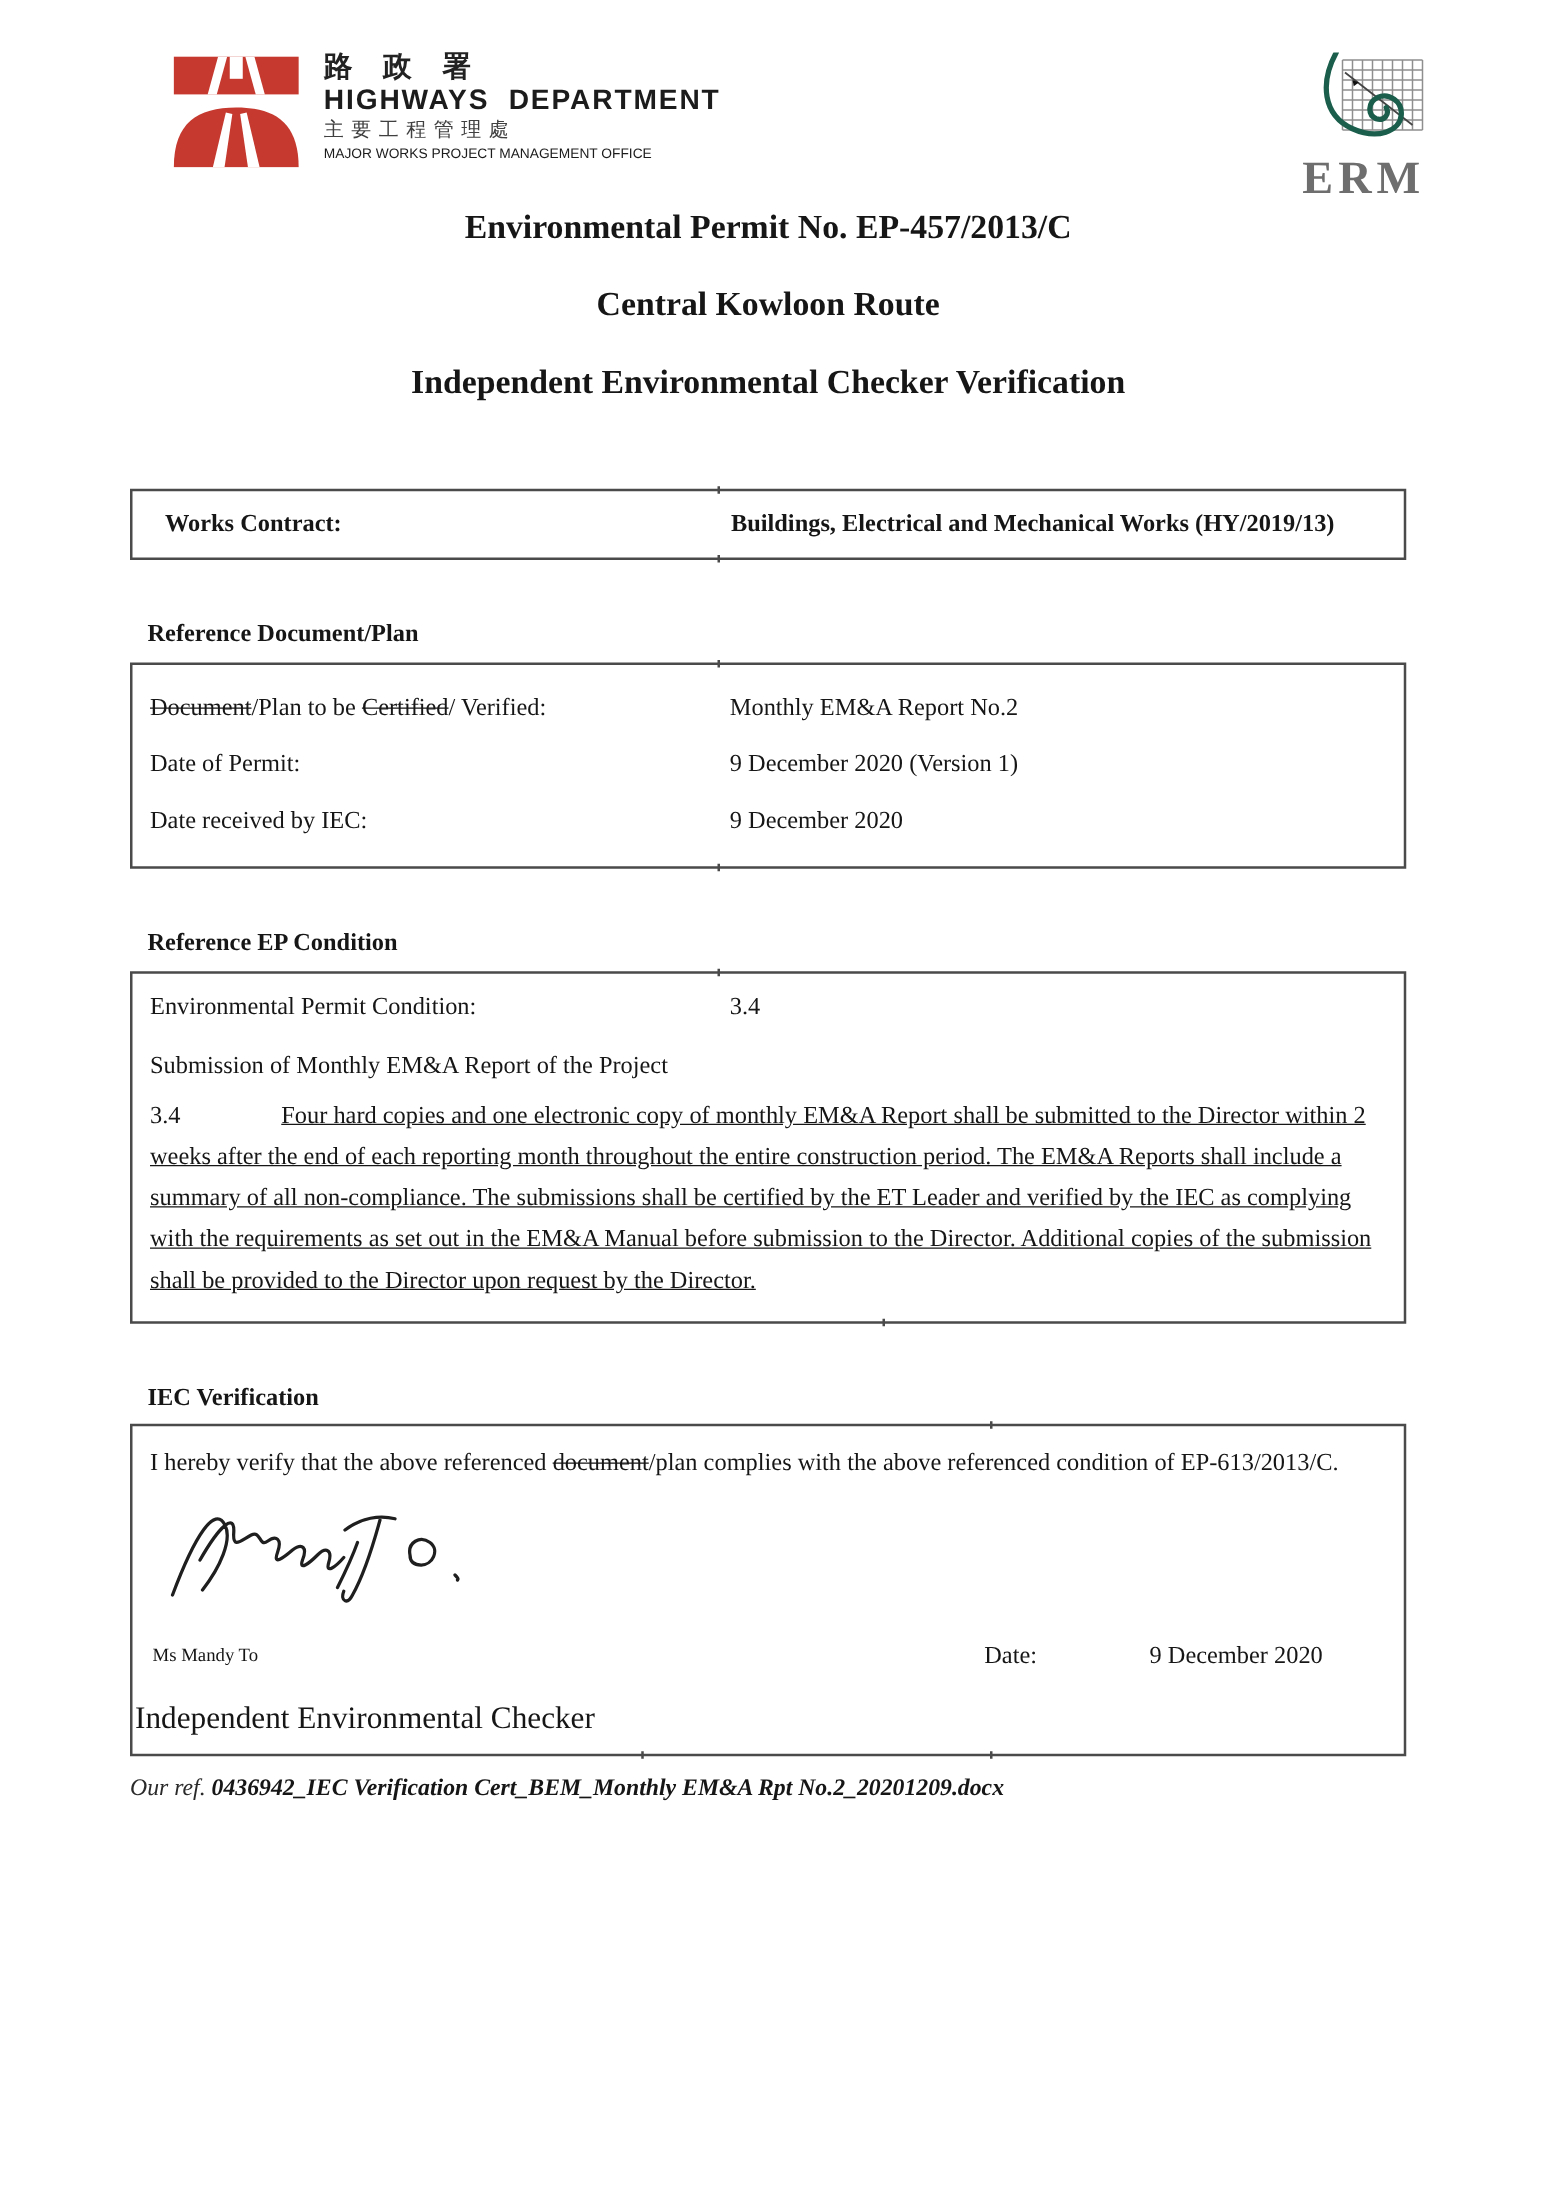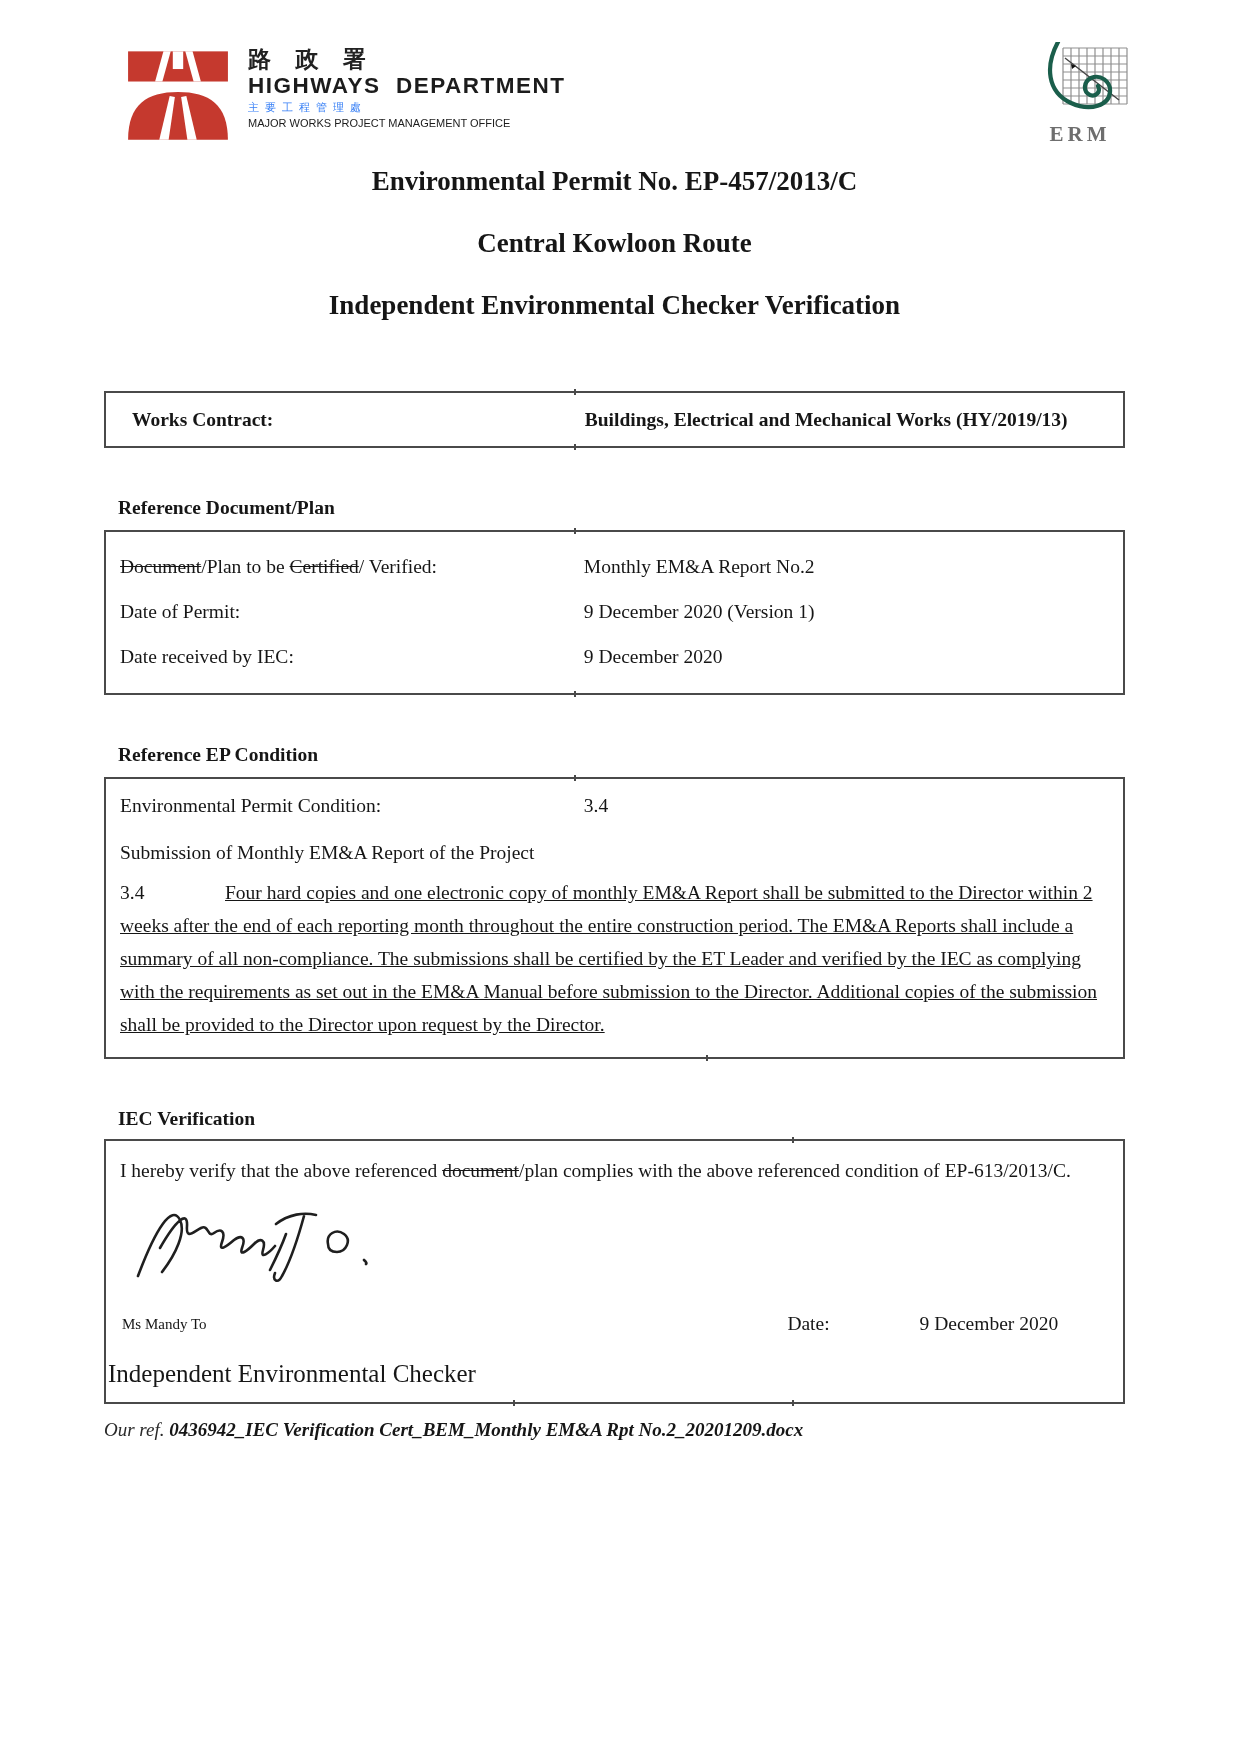--- a/index.html
+++ b/index.html
@@ -7,35 +7,35 @@
     width:1241px; height:1754px;
     background:#ffffff;
     font-family:"Liberation Serif", serif;
     color:#161616;
     position:relative;
     overflow:hidden;
   }
 
   
   .header {
-    position:absolute; left:126px; top:42px; width:1010px;
-    display:flex; justify-content:space-between; align-items:center;
+    position:absolute; left:137px; top:42px; width:1010px;
+    display:flex; justify-content:space-between; align-items:flex-start;
   }
   .hyd { display:flex; gap:18px; align-items:flex-start; }
   .hyd-icon svg { display:block; }
   .hyd-text { font-family:"Liberation Sans", sans-serif; line-height:1; }
   .hyd-zh-title { font-size:23px; font-weight:bold; letter-spacing:9px; margin-bottom:4px; color:#222; }
   .hyd-en-title { font-size:22.5px; font-weight:bold; letter-spacing:1.5px; white-space:pre; margin-bottom:5px; color:#1c1c1c; }
-  .hyd-zh-sub   { font-size:11px; letter-spacing:6px; margin-bottom:5px; color:#3b82f6; }
+  .hyd-zh-sub   { font-size:16px; letter-spacing:6px; margin-bottom:5px; color:#404040; }
   .hyd-en-sub   { font-size:11px; letter-spacing:0px; color:#1c1c1c; }
   .erm { width:112px; text-align:center; }
   .erm svg { display:block; margin:0 auto; }
   .erm-word {
     font-family:"Liberation Serif", serif; font-weight:bold;
-    font-size:21px; letter-spacing:4px; color:var(--erm-gray,#6e6e6e); line-height:1;
+    font-size:37px; letter-spacing:4px; color:var(--erm-gray,#6e6e6e); line-height:1;
     margin-top:2px;
   }
 
   
   .content { position:absolute; left:104px; top:0; width:1021px; }
 
   .titles { padding-top:165px; text-align:center; }
   .title-line { font-size:27px; font-weight:bold; line-height:32px; margin:0 0 30px 0; }
   .title-gap { margin-bottom:0; }
 

